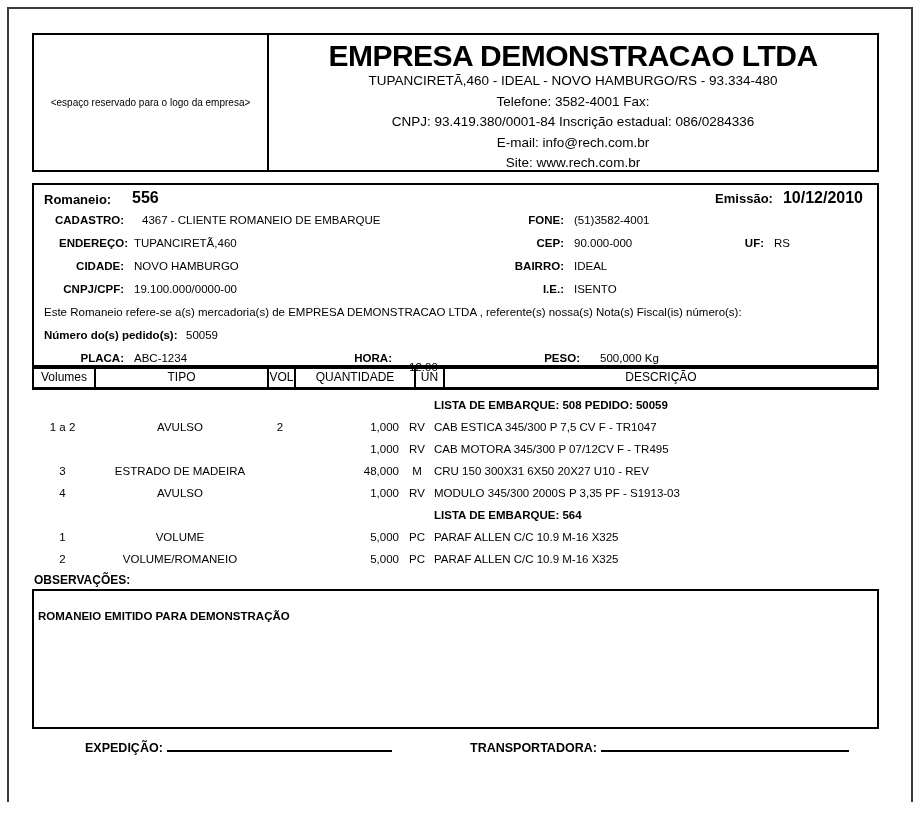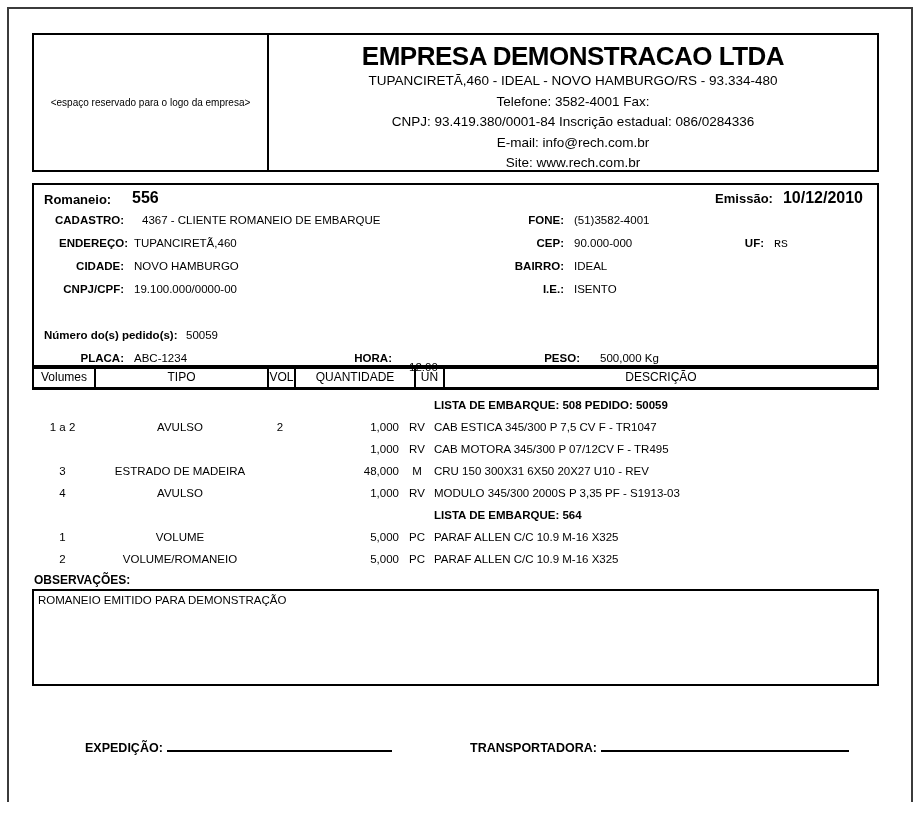--- a/index.html
+++ b/index.html
@@ -7,21 +7,21 @@
   .page { position: relative; width: 921px; height: 819px; background: #fff; overflow: hidden; }
   .outer-frame { position: absolute; left: 7px; top: 7px; width: 906px; height: 795px;
                  border-top: 2px solid #3b3b3b; border-left: 2px solid #3b3b3b; border-right: 2px solid #3b3b3b; }
 
   
   .header-box { position: absolute; left: 32px; top: 33px; width: 847px; height: 139px;
                 border: 2px solid #000; display: flex; }
   .logo-cell { width: 235px; border-right: 2px solid #000; display: flex; align-items: center;
                justify-content: center; font-size: 10px; text-align: center; padding: 4px; }
   .info-cell { flex: 1; text-align: center; padding-top: 6px; }
-  .company-name { font-size: 26px; font-weight: bold; letter-spacing: -0.5px; line-height: 30px; }
+  .company-name { font-size: 30px; font-weight: bold; letter-spacing: -0.5px; line-height: 30px; }
   .company-line { font-size: 13.5px; line-height: 20.5px; }
 
   
   .romaneio-box { position: absolute; left: 32px; top: 183px; width: 847px; height: 184px;
                   border: 2px solid #000; font-size: 11.5px; }
   .romaneio-box .abs { position: absolute; white-space: nowrap; }
   .rom-lbl { font-weight: bold; font-size: 13px; }
   .rom-val { font-weight: bold; font-size: 16px; }
   .emission-wrap { position: absolute; right: 14px; top: 4px; display: flex; align-items: baseline; gap: 10px; }
   .lbl { font-weight: bold; }
@@ -51,22 +51,22 @@
   .c-volumes { left: 0; width: 61px; text-align: center; }
   .c-tipo { left: 61px; width: 174px; text-align: center; }
   .c-vol { left: 235px; width: 26px; text-align: center; }
   .c-qty { left: 261px; width: 106px; text-align: right; }
   .c-un { left: 371px; width: 28px; text-align: center; }
   .c-desc { left: 402px; }
   .c-group { position: absolute; top: 4px; left: 402px; font-weight: bold; white-space: nowrap; }
 
   
   .obs-label { position: absolute; left: 34px; top: 573px; font-size: 12px; font-weight: bold; }
-  .obs-box { position: absolute; left: 32px; top: 589px; width: 847px; height: 97px;
-             border: 2px solid #000; font-size: 11.5px; padding: 3px 4px; }
+  .obs-box { position: absolute; left: 32px; top: 589px; width: 847px; height: 140px;
+             border: 2px solid #000; font-size: 11.5px; padding: 19px 4px; font-weight: bold; }
 
   
   .sig-row { position: absolute; top: 740px; left: 0; width: 921px; font-size: 12.5px; font-weight: bold; }
   .sig-expedicao { position: absolute; left: 85px; top: 0; white-space: nowrap; }
   .sig-transportadora { position: absolute; left: 470px; top: 0; white-space: nowrap; }
   .sig-line { display: inline-block; border-bottom: 2px solid #000; height: 12px; margin-left: 4px; }
   .line-exp { width: 225px; }
   .line-trans { width: 248px; }
 </style>
 </head>
@@ -98,32 +98,33 @@
     <span class="abs lbl lbl-l" style="top:29px;">CADASTRO:</span>
     <span class="abs val-l" style="top:29px; left:108px;">4367 - CLIENTE ROMANEIO DE EMBARQUE</span>
     <span class="abs lbl lbl-r" style="top:29px;">FONE:</span>
     <span class="abs val-r" style="top:29px;">(51)3582-4001</span>
 
     <span class="abs lbl lbl-l" style="top:52px;padding-left:25px;">ENDEREÇO:</span>
     <span class="abs val-l" style="top:52px;">TUPANCIRETÃ,460</span>
     <span class="abs lbl lbl-r" style="top:52px;">CEP:</span>
     <span class="abs val-r" style="top:52px;">90.000-000</span>
     <span class="abs lbl lbl-uf" style="top:52px;">UF:</span>
-    <span class="abs val-uf" style="top:52px;font-family:Liberation Mono, monospace;">RS</span>
+    <span class="abs val-uf" style="top:52px;">RS</span>
 
     <span class="abs lbl lbl-l" style="top:75px;">CIDADE:</span>
     <span class="abs val-l" style="top:75px;">NOVO HAMBURGO</span>
     <span class="abs lbl lbl-r" style="top:75px;">BAIRRO:</span>
     <span class="abs val-r" style="top:75px;">IDEAL</span>
 
     <span class="abs lbl lbl-l" style="top:98px;">CNPJ/CPF:</span>
     <span class="abs val-l" style="top:98px;">19.100.000/0000-00</span>
     <span class="abs lbl lbl-r" style="top:98px;">I.E.:</span>
     <span class="abs val-r" style="top:98px;text-align:center;">ISENTO</span>
 
+    <span class="abs" style="left:10px; top:121px;">Este Romaneio refere-se a(s) mercadoria(s) de EMPRESA DEMONSTRACAO LTDA , referente(s) nossa(s) Nota(s) Fiscal(is) número(s):</span>
 
     <span class="abs lbl" style="left:10px; top:144px;">Número do(s) pedido(s):</span>
     <span class="abs" style="left:152px; top:144px;">50059</span>
 
     <span class="abs lbl lbl-l" style="top:167px;">PLACA:</span>
     <span class="abs val-l" style="top:167px;">ABC-1234</span>
     <span class="abs lbl" style="left:270px; width:88px; text-align:right; top:167px;">HORA:</span>
     <span class="abs" style="left:375px; top:167px;margin-top:9px;">12:00</span>
     <span class="abs lbl" style="left:460px; width:86px; text-align:right; top:167px;">PESO:</span>
     <span class="abs" style="left:566px; top:167px;">500,000 Kg</span>

